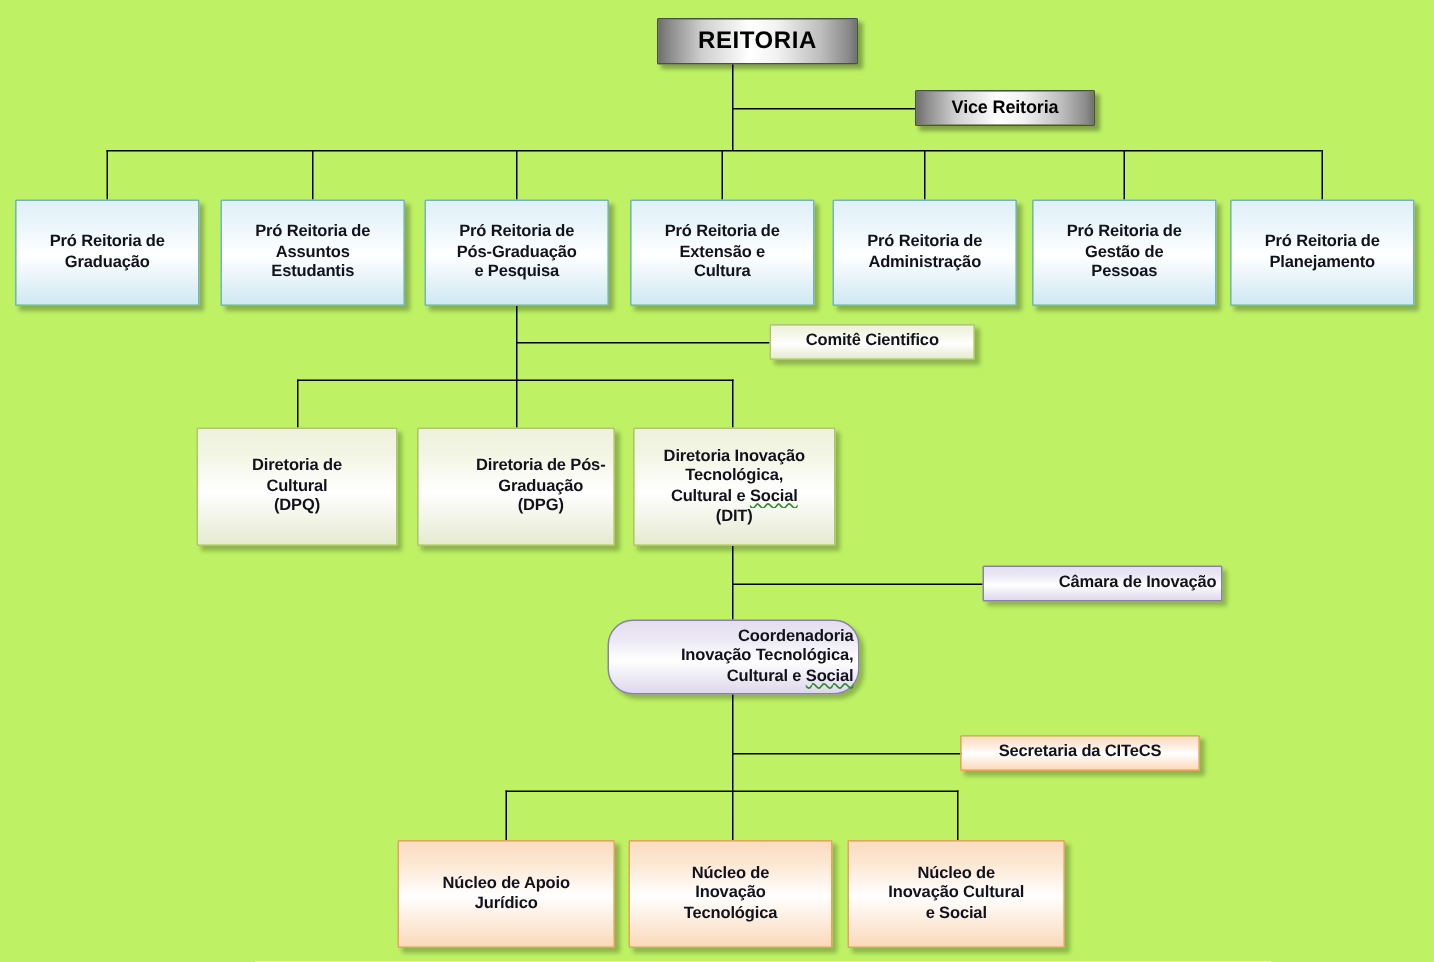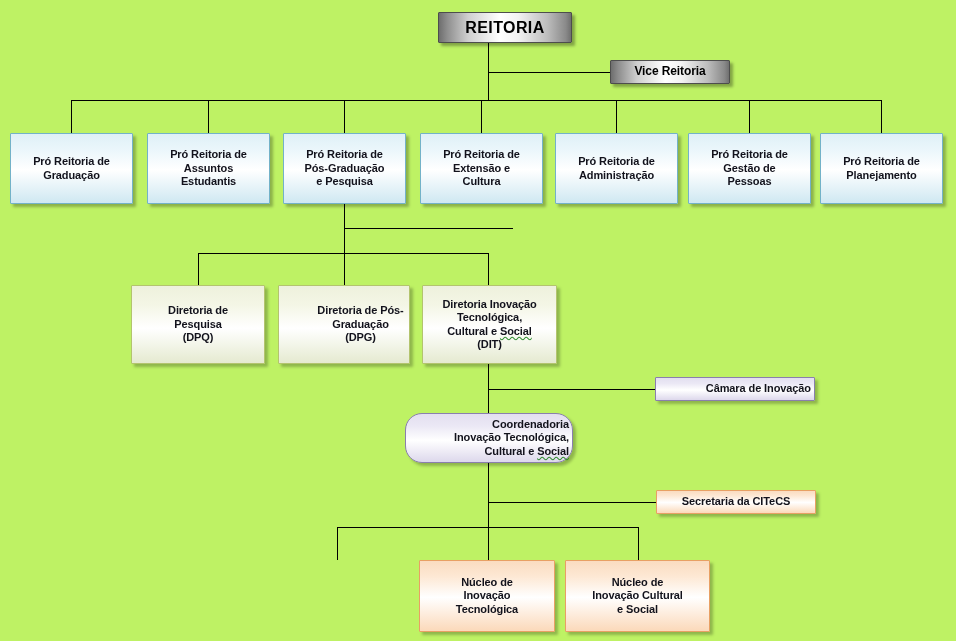--- a/index.html
+++ b/index.html
@@ -156,29 +156,32 @@
   </div>
   <div class="node blue" style="left:820px; top:133px; width:123px; height:71px;">
     <span class="txt">Pró Reitoria de
 Planejamento</span>
   </div>
 
   <div class="ln v" style="left:344px; top:204px; height:49px;"></div>
 
   <div class="ln h" style="left:344px; top:228px; width:169px;"></div>
 
+  <div class="node green" style="left:513px; top:216px; width:137px; height:24px;">
+    <span class="txt">Comitê Cientifico</span>
+  </div>
 
   <div class="ln h" style="left:198px; top:253px; width:291px;"></div>
   <div class="ln v" style="left:198px; top:253px; height:32px;"></div>
   <div class="ln v" style="left:344px; top:253px; height:32px;"></div>
   <div class="ln v" style="left:488px; top:253px; height:32px;"></div>
 
   <div class="node green" style="left:131px; top:285px; width:134px; height:79px;">
     <span class="txt">Diretoria de
-Pesquisa
+Cultural
 (DPQ)</span>
   </div>
   <div class="node green" style="left:278px; top:285px; width:132px; height:79px;padding-left:36px;">
     <span class="txt">Diretoria de Pós-
 Graduação
 (DPG)</span>
   </div>
   <div class="node green" style="left:422px; top:285px; width:135px; height:79px;">
     <span class="txt"><span>Diretoria Inovação</span><br><span>Tecnológica,</span><br><span>Cultural e </span><span class="sq">Social</span><br><span>(DIT)</span></span>
   </div>
@@ -192,29 +195,33 @@
   </div>
 
   <div class="node purple" style="left:405px; top:413px; width:168px; height:50px;border-radius:17px;">
     <span class="txt"><span>Coordenadoria</span><br><span>Inovação Tecnológica,</span><br><span>Cultural e </span><span class="sq">Social</span></span>
   </div>
 
   <div class="ln v" style="left:488px; top:463px; height:64px;"></div>
 
   <div class="ln h" style="left:488px; top:502px; width:168px;"></div>
 
-  <div class="node orange" style="left:656px; top:490px; width:160px; height:24px;">
+  <div class="node orange" style="left:640px; top:490px; width:160px; height:24px;">
     <span class="txt">Secretaria da CITeCS</span>
   </div>
 
   <div class="ln h" style="left:337px; top:527px; width:302px;"></div>
   <div class="ln v" style="left:337px; top:527px; height:33px;"></div>
   <div class="ln v" style="left:488px; top:527px; height:33px;"></div>
   <div class="ln v" style="left:638px; top:527px; height:33px;"></div>
 
+  <div class="node orange" style="left:265px; top:560px; width:145px; height:72px;">
+    <span class="txt">Núcleo de Apoio
+Jurídico</span>
+  </div>
   <div class="node orange" style="left:419px; top:560px; width:136px; height:72px;">
     <span class="txt">Núcleo de
 Inovação
 Tecnológica</span>
   </div>
   <div class="node orange" style="left:565px; top:560px; width:145px; height:72px;">
     <span class="txt">Núcleo de
 Inovação Cultural
 e Social</span>
   </div>

